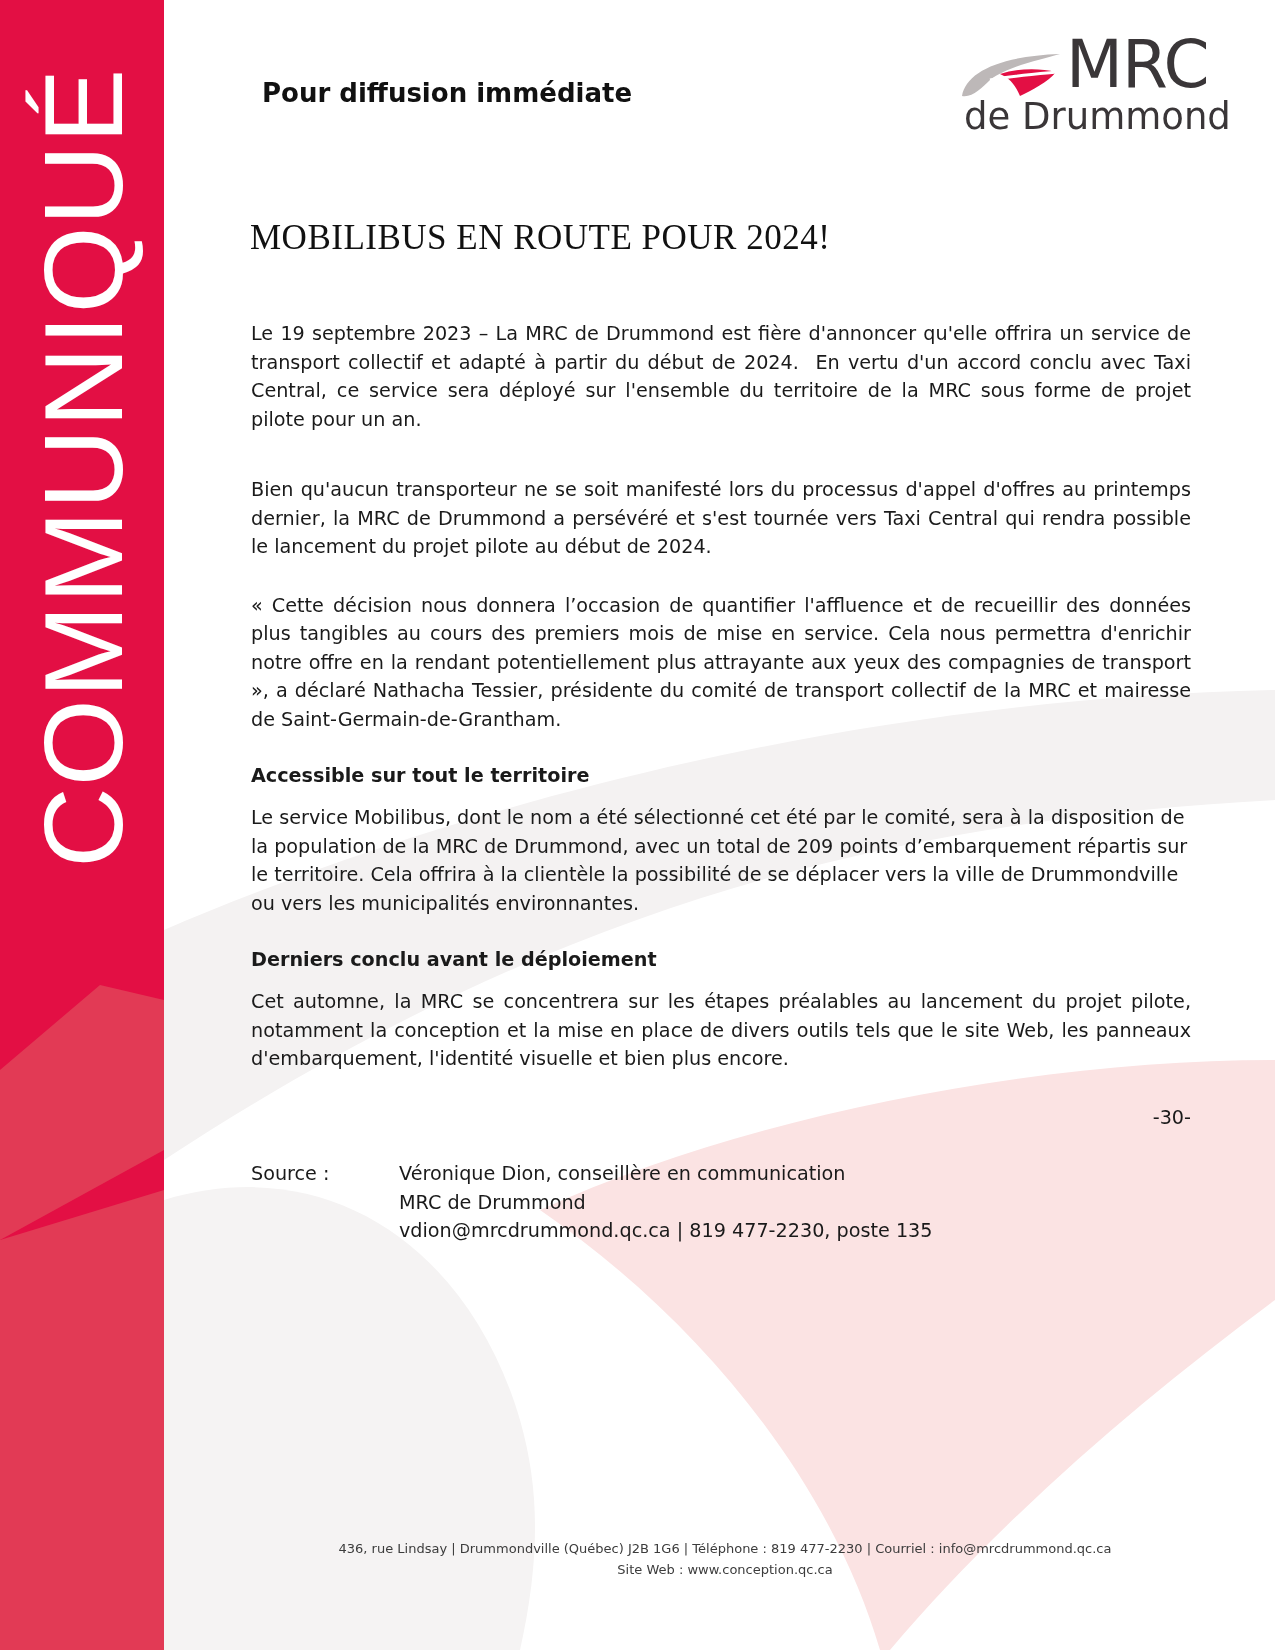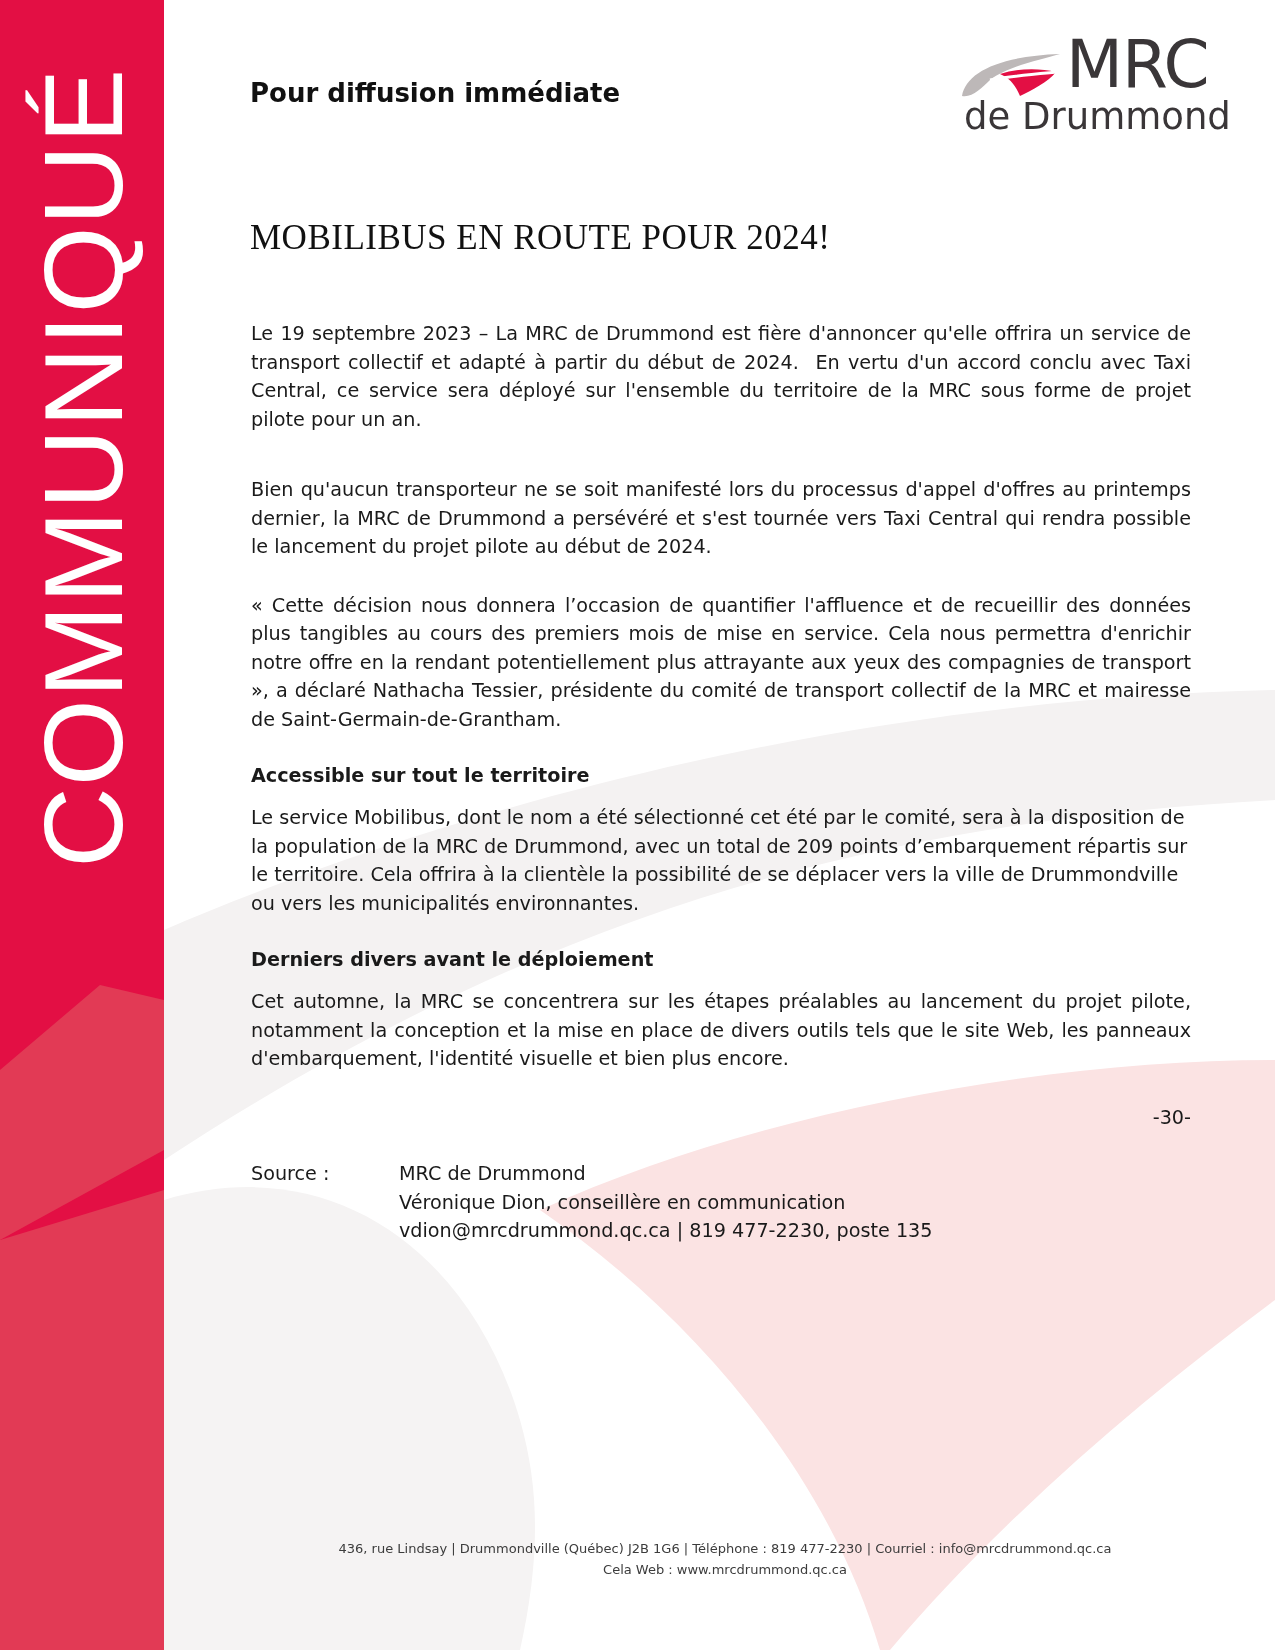--- a/index.html
+++ b/index.html
@@ -18,21 +18,21 @@
     .side-word {
       position: absolute; left: 84px; top: 468px;
       transform: translate(-50%, -50%) rotate(-90deg);
       color: #ffffff; font-family: "Liberation Sans", sans-serif;
       font-size: 112px; font-weight: 400; letter-spacing: 1px; white-space: nowrap;
       line-height: 1;
       transform-origin: center center;
     }
     .content { position: absolute; left: 0; top: 0; width: 1275px; height: 1650px; z-index: 2; }
     .release-label {
-      position: absolute; left: 250px; top: 78px;
+      position: absolute; left: 262px; top: 78px;
       font-size: 26px; font-weight: 700; color: #111;
       font-family: "DejaVu Sans", sans-serif;
     }
     .logo { position: absolute; left: 960px; top: 40px; width: 275px; height: 96px; }
     .logo .mark { position: absolute; left: 0; top: 10px; }
     .logo .mrc {
       position: absolute; left: 106px; top: -8px;
       font-family: "DejaVu Sans", sans-serif; font-size: 66px; color: #3a3638; letter-spacing: -1px;
       line-height: 1;
     }
@@ -108,33 +108,33 @@
     <p data-bind="document.sections.0.paragraphs.0">Bien qu'aucun transporteur ne se soit manifesté lors du processus d'appel d'offres au printemps dernier, la MRC de Drummond a persévéré et s'est tournée vers Taxi Central qui rendra possible le lancement du projet pilote au début de 2024.</p>
     <div class="gap-l"></div>
     <p data-bind="document.sections.0.paragraphs.1">« Cette décision nous donnera l’occasion de quantifier l'affluence et de recueillir des données plus tangibles au cours des premiers mois de mise en service. Cela nous permettra d'enrichir notre offre en la rendant potentiellement plus attrayante aux yeux des compagnies de transport », a déclaré Nathacha Tessier, présidente du comité de transport collectif de la MRC et mairesse de Saint-Germain-de-Grantham.</p>
     <div class="gap-m"></div>
 
     <h3 data-bind="document.sections.1.heading">Accessible sur tout le territoire</h3>
     <div class="gap-s"></div>
     <p class="left" data-bind="document.sections.1.paragraphs.0">Le service Mobilibus, dont le nom a été sélectionné cet été par le comité, sera à la disposition de la population de la MRC de Drummond, avec un total de 209 points d’embarquement répartis sur le territoire. Cela offrira à la clientèle la possibilité de se déplacer vers la ville de Drummondville ou vers les municipalités environnantes.</p>
     <div class="gap-m"></div>
 
-    <h3 data-bind="document.sections.2.heading">Derniers divers avant le déploiement</h3>
+    <h3 data-bind="document.sections.2.heading">Derniers conclu avant le déploiement</h3>
     <div class="gap-s"></div>
     <p data-bind="document.sections.2.paragraphs.0">Cet automne, la MRC se concentrera sur les étapes préalables au lancement du projet pilote, notamment la conception et la mise en place de divers outils tels que le site Web, les panneaux d'embarquement, l'identité visuelle et bien plus encore.</p>
 
     <div class="end-mark" data-bind="document.end_mark">-30-</div>
 
     <div class="source">
       <div class="label" data-bind="document.source.label">Source :</div>
       <div class="lines">
+        <div data-bind="document.source.name">Véronique Dion, conseillère en communication</div>
         <div data-bind="document.source.org">MRC de Drummond</div>
-        <div data-bind="document.source.name">Véronique Dion, conseillère en communication</div>
         <div data-bind="document.source.contact">vdion@mrcdrummond.qc.ca | 819 477-2230, poste 135</div>
       </div>
     </div>
   </div>
 
   <div class="footer">
     <div data-bind="footer.line1">436, rue Lindsay | Drummondville (Québec) J2B 1G6 | Téléphone : 819 477-2230 | Courriel : info@mrcdrummond.qc.ca</div>
-    <div data-bind="footer.line2">Cela Web : www.mrcdrummond.qc.ca</div>
+    <div data-bind="footer.line2">Site Web : www.conception.qc.ca</div>
   </div>
 </div>
 
 </body></html>

